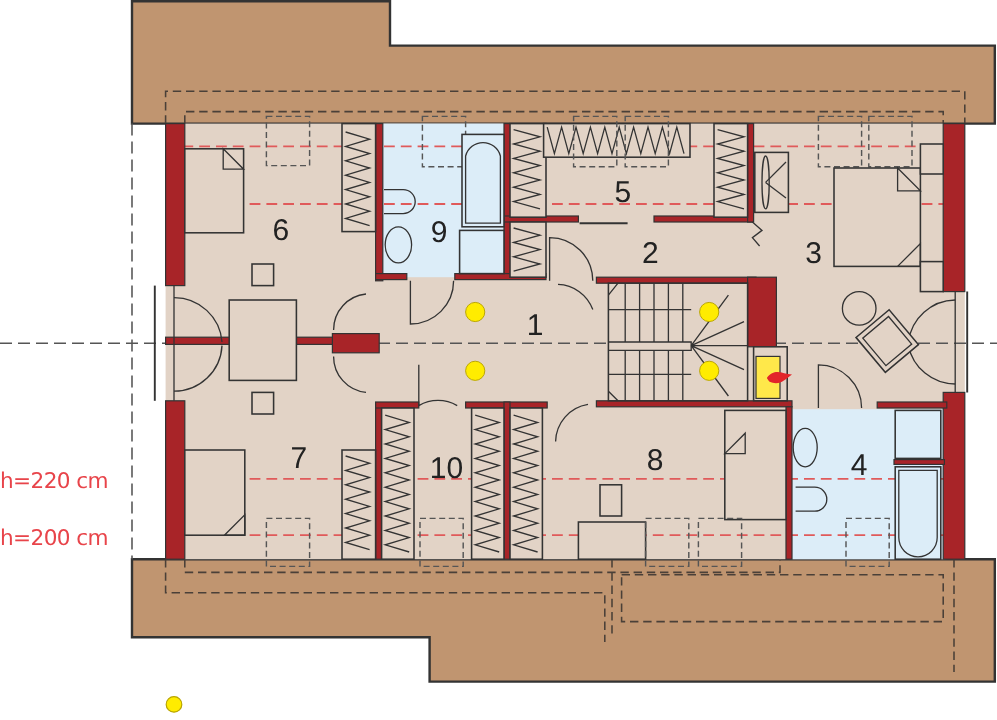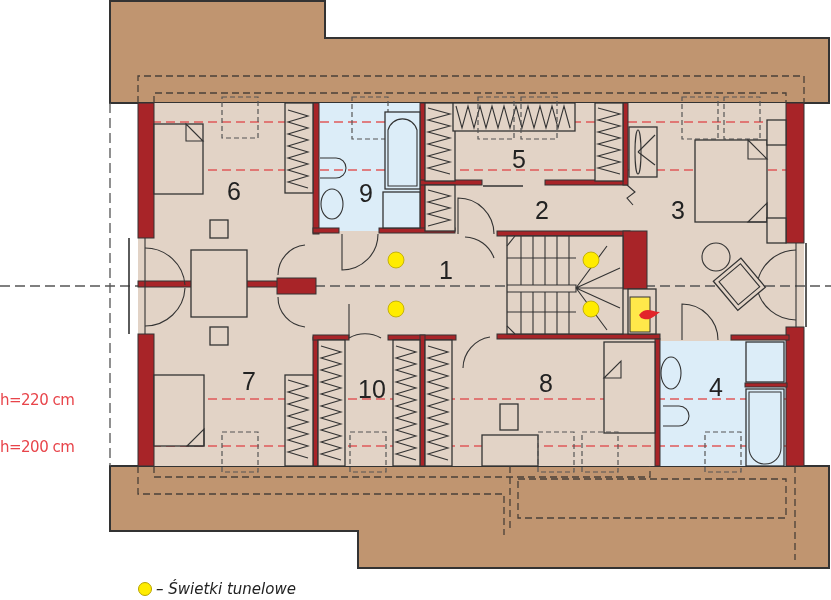--- a/index.html
+++ b/index.html
@@ -12,21 +12,21 @@
   .line { stroke: #333; stroke-width: 1.6; fill: none; }
   .thin { stroke: #333; stroke-width: 1.1; fill: none; }
   .dash { stroke: #4a4038; stroke-width: 1.3; fill: none; stroke-dasharray: 7 4; }
   .axis { stroke: #555; stroke-width: 1.3; fill: none; stroke-dasharray: 10 5; }
   .red-dash { stroke: #e05a5a; stroke-width: 1.5; fill: none; stroke-dasharray: 9 5; }
   .fur { fill: #e2d3c6; stroke: #333; stroke-width: 1.3; }
   .fur-w { fill: #dcedf8; stroke: #333; stroke-width: 1.3; }
   .fur-dash { fill: none; stroke: #555; stroke-width: 1.2; stroke-dasharray: 5 3; }
   .lamp { fill: #ffec00; stroke: #b8a400; stroke-width: 0.8; }
   .room-num { font-family: "Liberation Sans", sans-serif; font-size: 25px; fill: #222; text-anchor: middle; transform-box: fill-box; }
-  .hlabel { position: absolute; left: 0; font-family: "DejaVu Sans", sans-serif; font-size: 15px; color: #e8444a; letter-spacing: -0.5px; }
+  .hlabel { position: absolute; left: 0; font-family: "DejaVu Sans", sans-serif; font-size: 18px; color: #e8444a; letter-spacing: -0.5px; }
   .legend { position: absolute; left: 138px; top: 580px; display: flex; align-items: center; gap: 4px; font-family: "DejaVu Sans", sans-serif; font-style: italic; font-size: 15px; color: #222; }
   .legend .dot { width: 12px; height: 12px; border-radius: 50%; background: #ffec00; border: 1px solid #b8a400; }
 </style>
 </head>
 <body>
 
 <svg id="plan" width="831" height="600" viewBox="0 0 831 600">
 
   <path class="roof" d="M110,1 L325,1 L325,38 L829,38 L829,103 L110,103 Z"></path>
 
@@ -229,14 +229,13 @@
   <text class="room-num" x="546" y="392">8</text>
   <text class="room-num" x="366" y="202">9</text>
   <text class="room-num" x="372" y="398">10</text>
 </svg>
 
 <div class="hlabel" style="top:391px;">h=220 cm</div>
 <div class="hlabel" style="top:438px;">h=200 cm</div>
 
 <div class="legend">
   <span class="dot"></span>
-  <span>– Świetki tunelowe</span>
 </div>
 
 </body></html>

